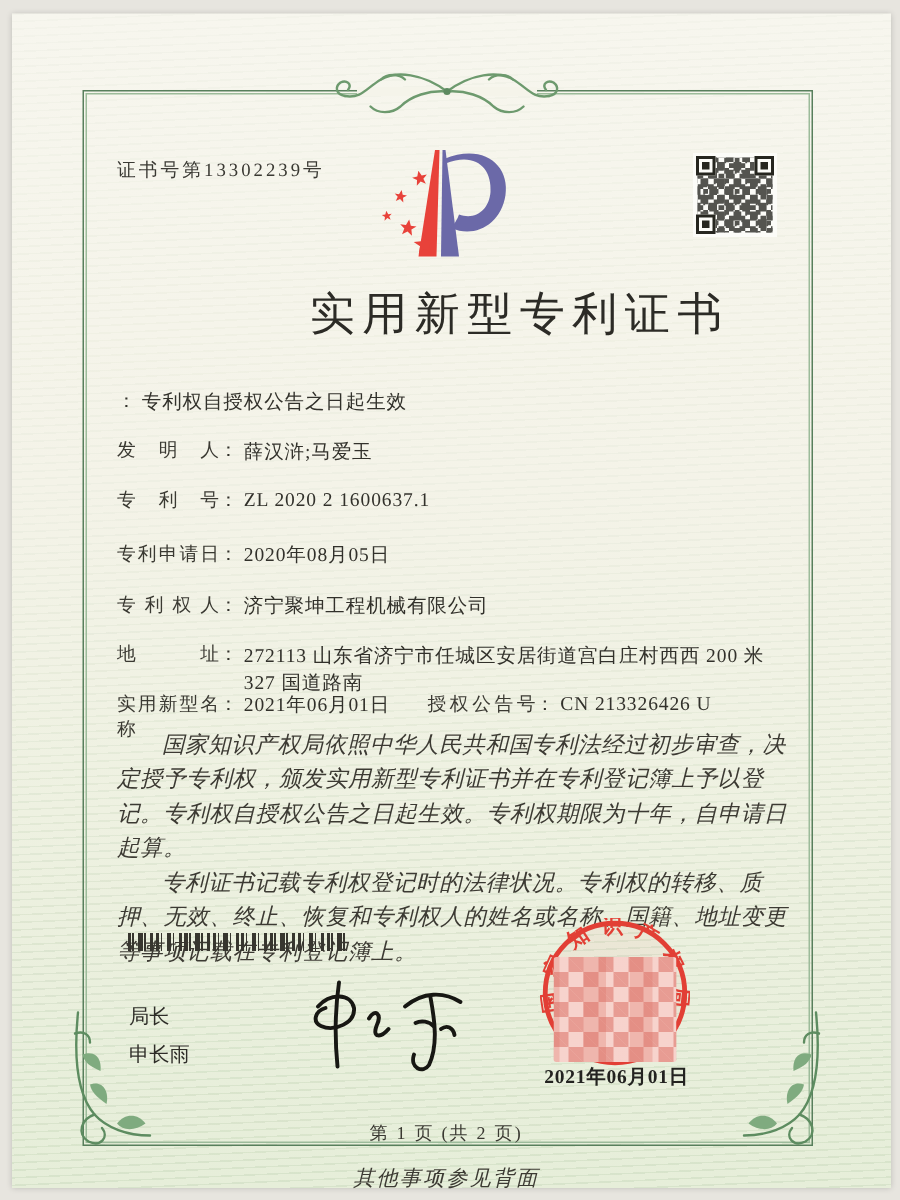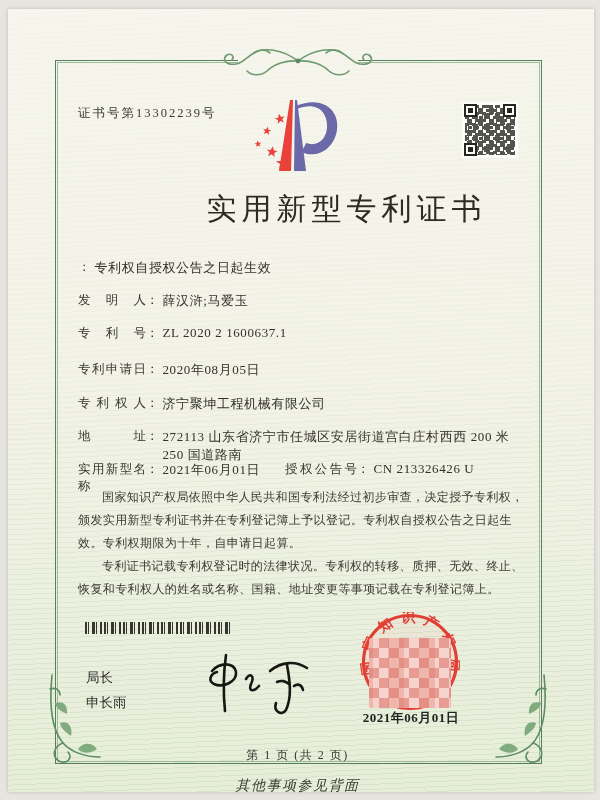--- a/index.html
+++ b/index.html
@@ -54,21 +54,21 @@
     font-weight:500;color:#2c2b26;
   }
   .row{position:absolute;left:70px;display:flex;align-items:flex-start;font-size:13px;color:#32312b;}
   .lbl{display:inline-block;width:68px;font-size:12.5px;text-align:justify;text-align-last:justify;color:#3a3932;}
   .colon{font-size:12.5px;margin-right:4px;}
   .val{letter-spacing:.6px;}
   .addr-val div{line-height:18px;}
   .pair2{position:absolute;left:207px;top:0;display:flex;}
   .paras{
     position:absolute;left:70px;top:477px;width:455px;
-    font-size:12px;line-height:23px;color:#3c3a33;letter-spacing:.4px;
+    font-size:15px;line-height:23px;font-style:italic;color:#3c3a33;letter-spacing:.4px;
   }
   .paras p{margin:0;text-indent:2em;}
   .barcode{
     position:absolute;left:77px;top:613px;width:146px;height:12px;
     background:repeating-linear-gradient(90deg,
       #37362f 0 2px,transparent 2px 3px,
       #37362f 3px 4px,transparent 4px 7px,
       #37362f 7px 10px,transparent 10px 11px,
       #37362f 11px 12px,transparent 12px 15px,
       #37362f 15px 17px,transparent 17px 19px);
@@ -181,21 +181,21 @@
   <div class="row" style="top:386px">
     <span class="lbl">专利权人</span>
       <span class="colon">：</span>
     <span class="val">济宁聚坤工程机械有限公司</span>
   </div>
   <div class="row" style="top:419px">
     <span class="lbl">地址</span>
       <span class="colon">：</span>
     <span class="val addr-val">
       <div>272113 山东省济宁市任城区安居街道宫白庄村西西 200 米</div>
-      <div>250 国道路南</div>
+      <div>327 国道路南</div>
     </span>
   </div>
   <div class="row" style="top:452px;width:460px">
     <span class="lbl">实用新型名称</span>
       <span class="colon">：</span>
     <span class="val">2021年06月01日</span>
     <span class="pair2">
       <span class="lbl" style="width:72px">授权公告号</span>
         <span class="colon">：</span>
       <span class="val">CN 213326426 U</span>

